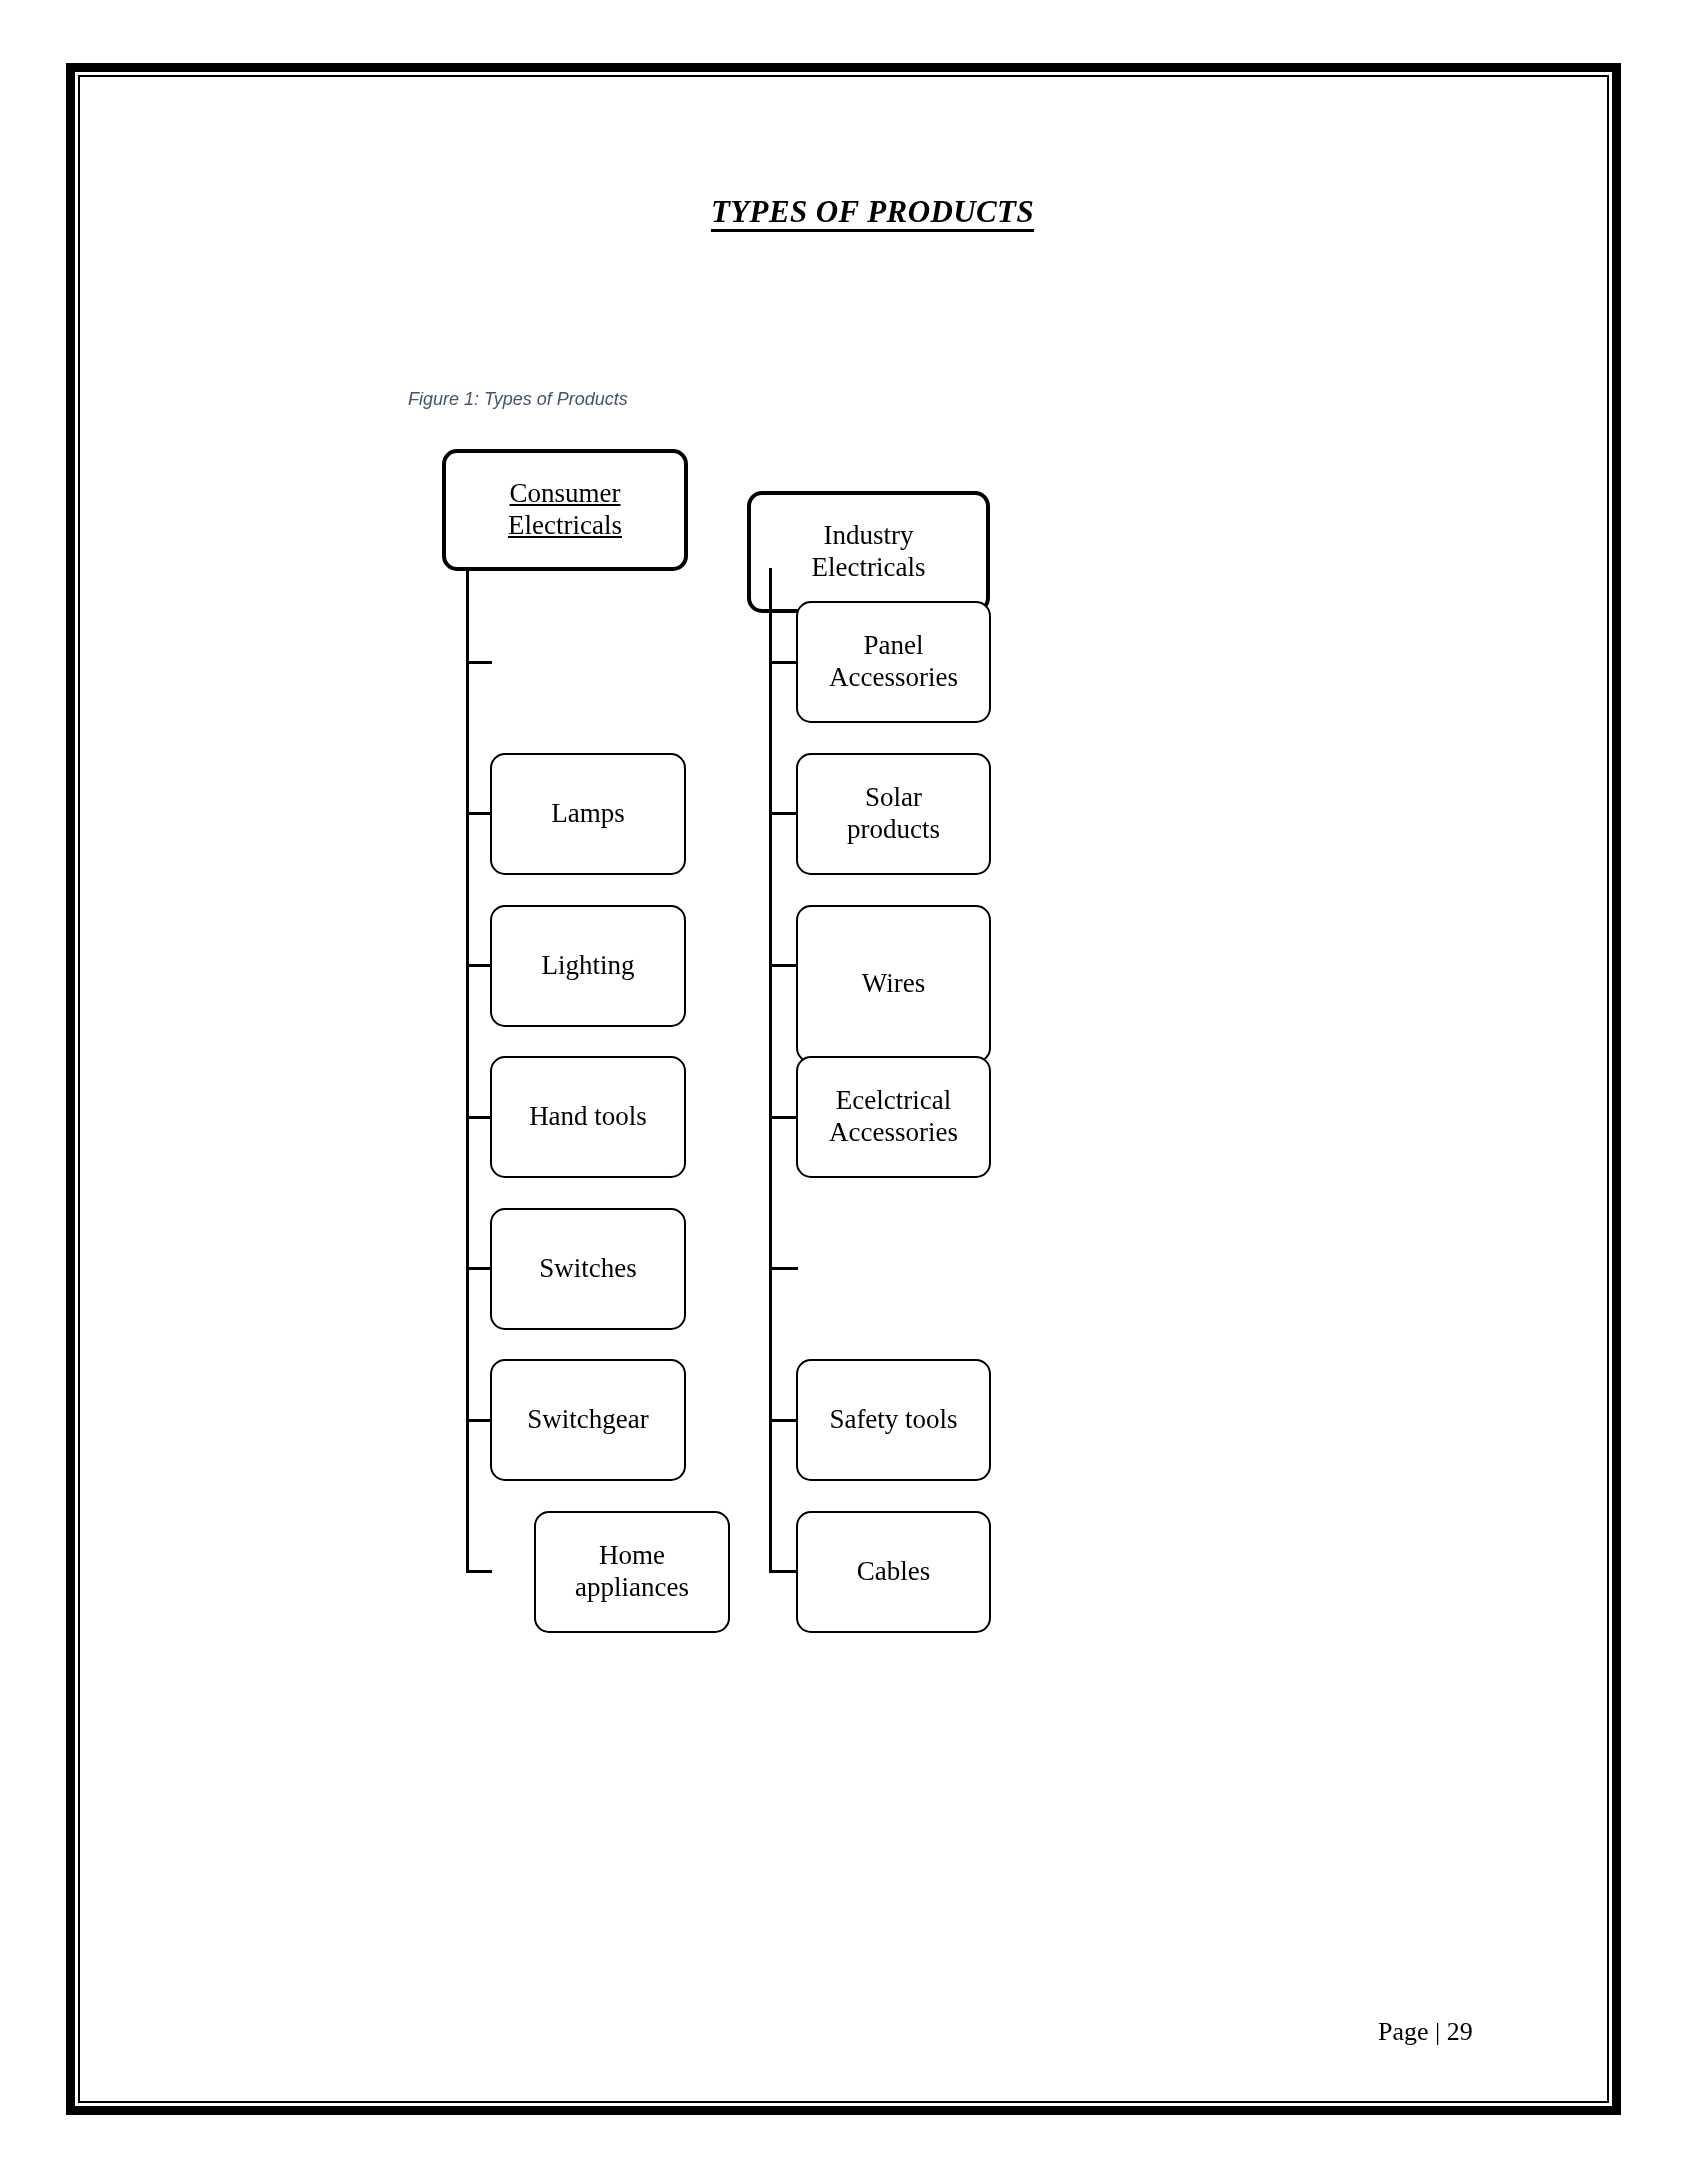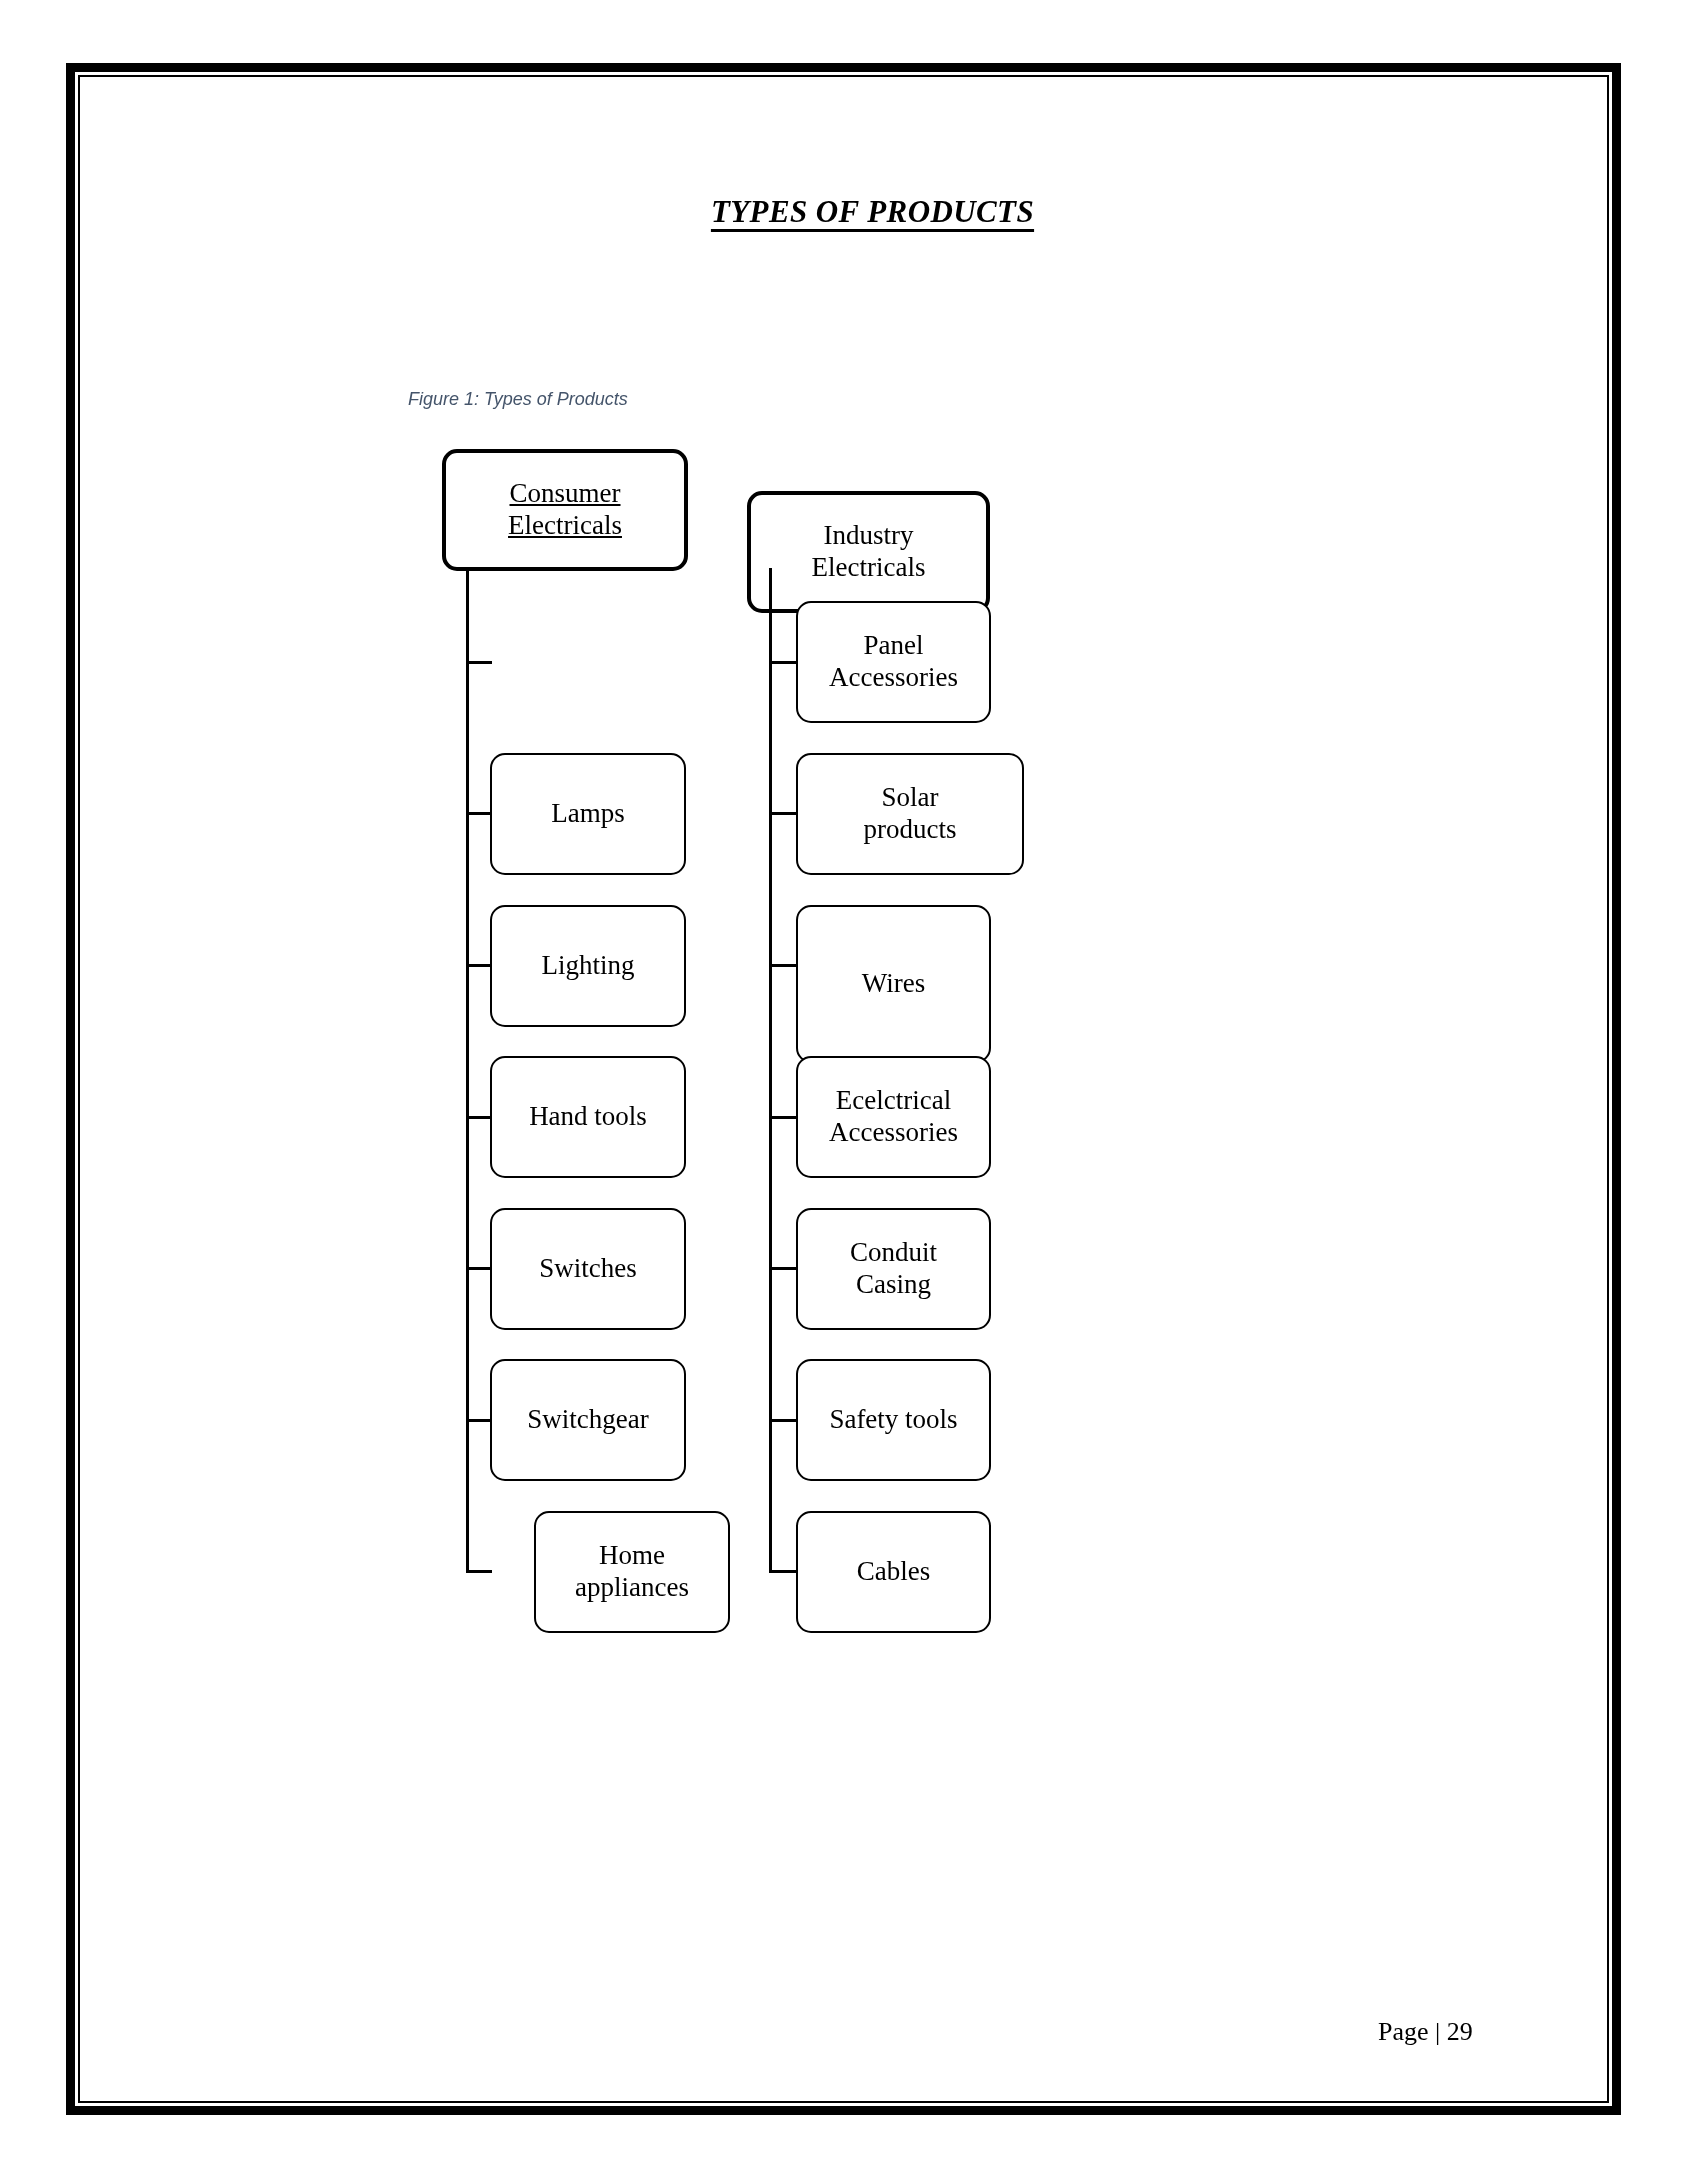--- a/index.html
+++ b/index.html
@@ -74,33 +74,31 @@
 
   <div class="node root" style="left:747px; top:449px; width:243px; height:122px;margin-top:42px;">Industry
 Electricals</div>
   <div class="line" style="left:769px; top:568px; width:3.3px; height:1005px;"></div>
 
   <div class="line" style="left:769px; top:661px; width:29px; height:3.3px;"></div>
   <div class="node child" style="left:796px; top:601px; width:195px; height:122px;">Panel
 Accessories</div>
 
   <div class="line" style="left:769px; top:812px; width:29px; height:3.3px;"></div>
-  <div class="node child" style="left:796px; top:753px; width:228px; height:122px;">Solar
+  <div class="node child" style="left:796px; top:753px; width:195px; height:122px;">Solar
 products</div>
 
   <div class="line" style="left:769px; top:964px; width:29px; height:3.3px;"></div>
   <div class="node child" style="left:796px; top:905px; width:195px; height:158px;">Wires</div>
 
   <div class="line" style="left:769px; top:1116px; width:29px; height:3.3px;"></div>
   <div class="node child" style="left:796px; top:1056px; width:195px; height:122px;">Ecelctrical
 Accessories</div>
 
   <div class="line" style="left:769px; top:1267px; width:29px; height:3.3px;"></div>
-  <div class="node child" style="left:796px; top:1208px; width:195px; height:122px;">Conduit
-Casing</div>
 
   <div class="line" style="left:769px; top:1419px; width:29px; height:3.3px;"></div>
   <div class="node child" style="left:796px; top:1359px; width:195px; height:122px;">Safety tools</div>
 
   <div class="line" style="left:769px; top:1570px; width:29px; height:3.3px;"></div>
   <div class="node child" style="left:796px; top:1511px; width:195px; height:122px;">Cables</div>
 
   <div class="footer">Page | 29</div>
 
 </div>

